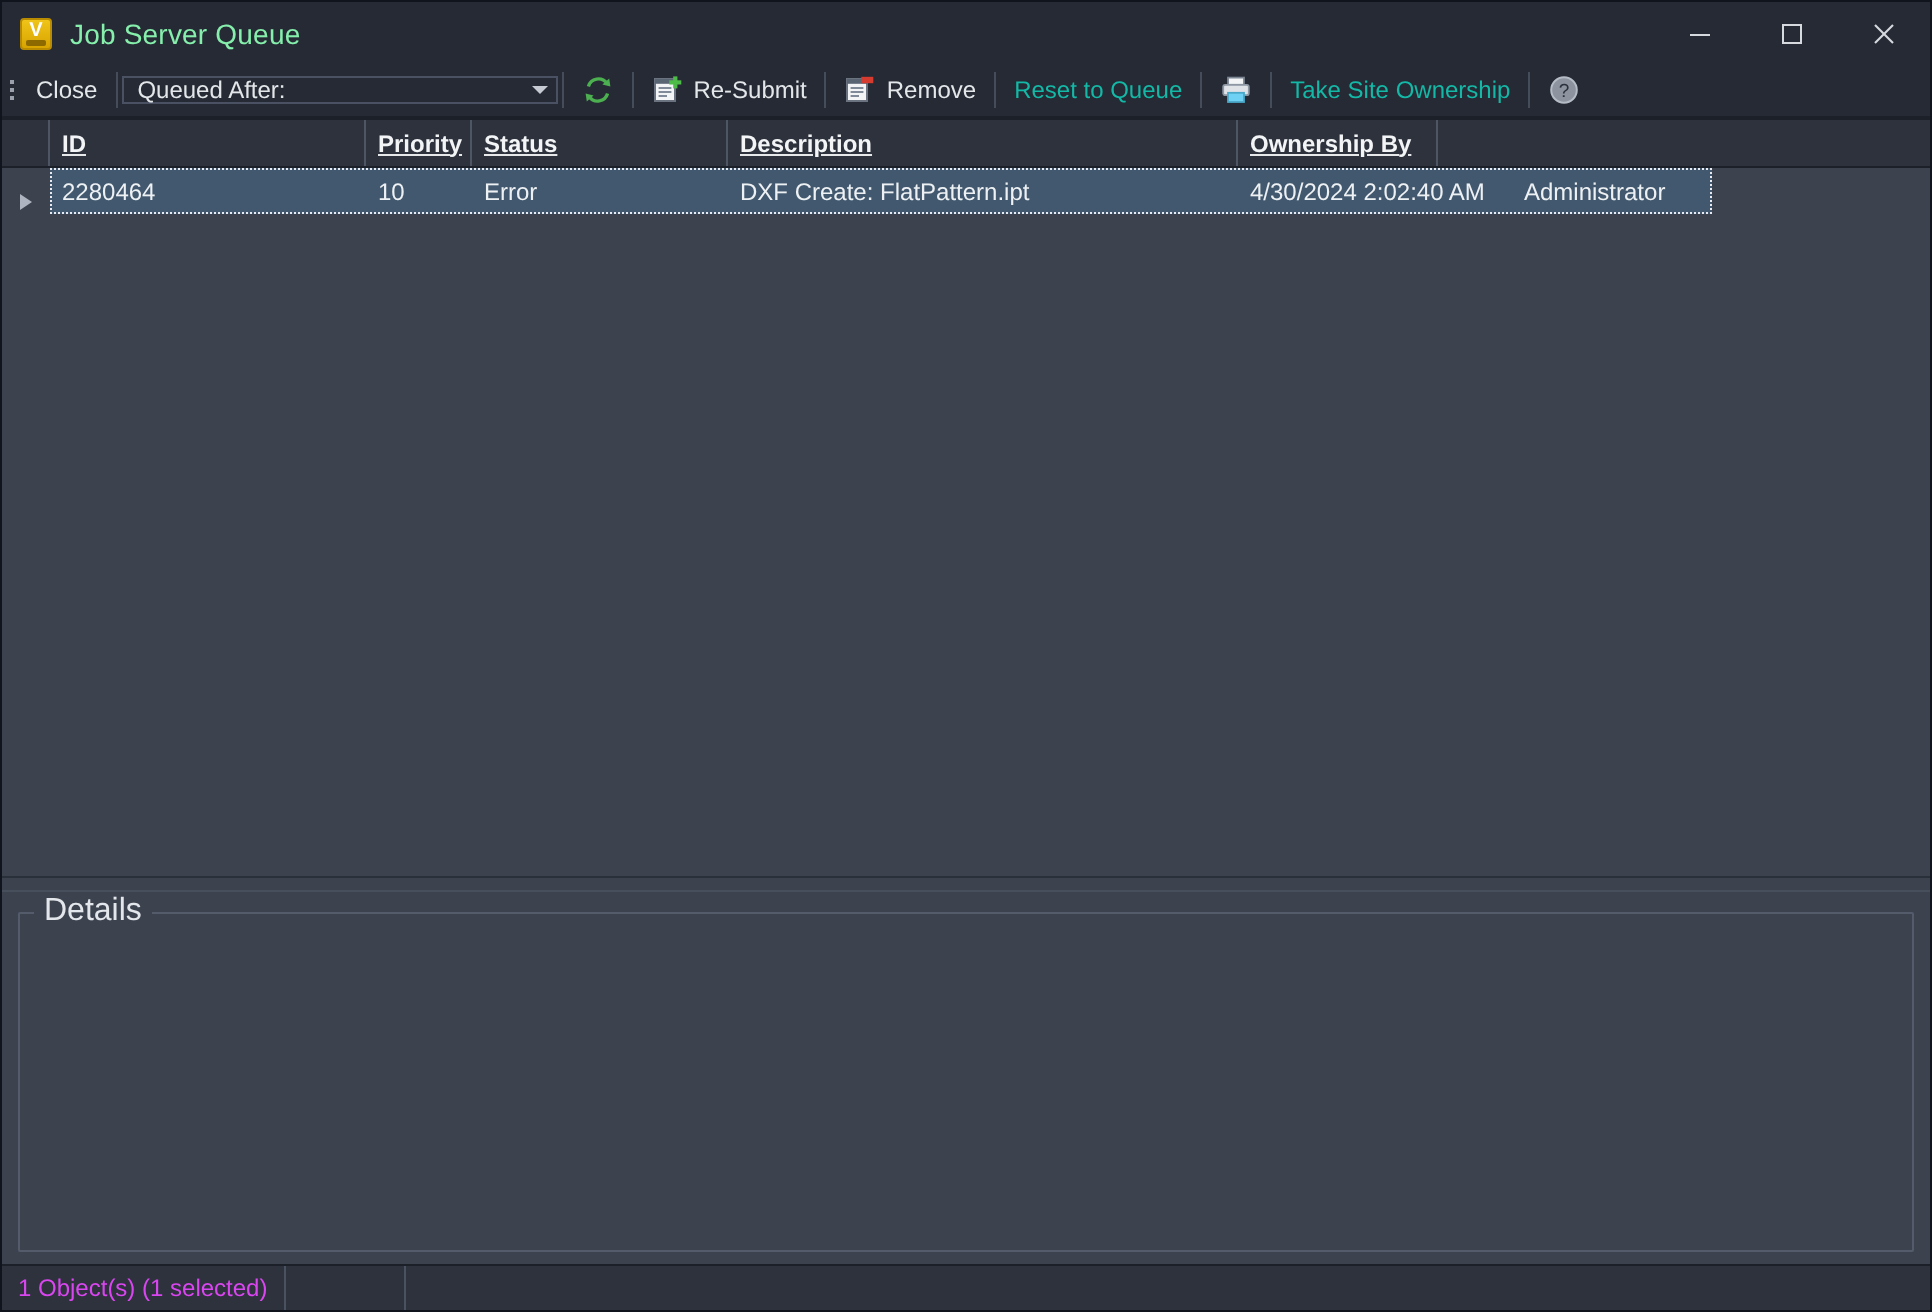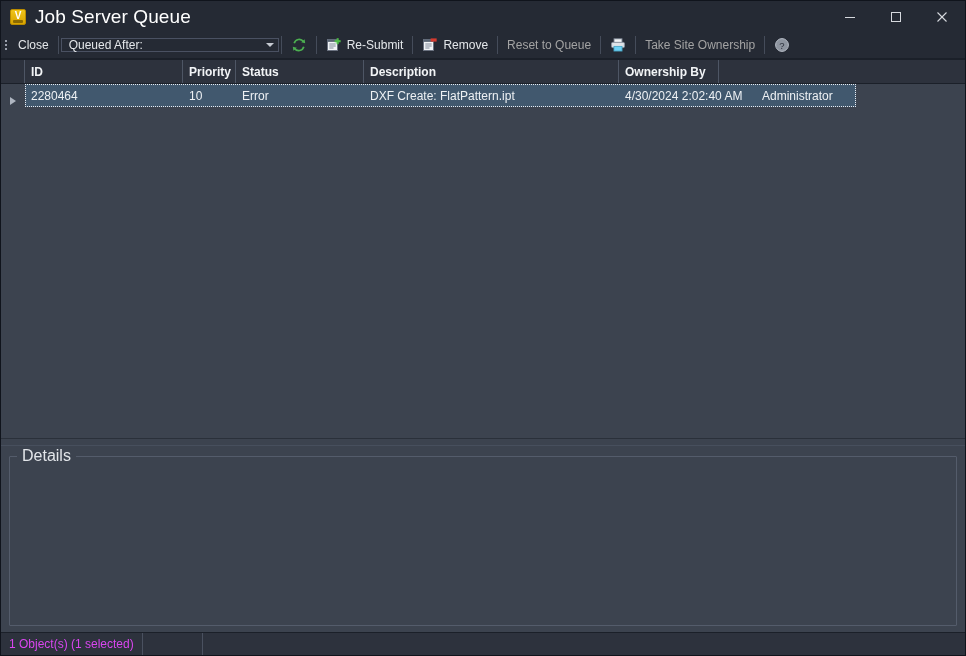--- a/index.html
+++ b/index.html
@@ -61,22 +61,22 @@
   .app-icon::after {
     content: "";
     position: absolute;
     left: 2px; right: 2px;
     bottom: 1px;
     height: 3px;
     background: #8c6a00;
     border-radius: 1px;
   }
   .title-text {
-    font-size: 19px;
-    color: #ffffff;
+    font-size: 14px;
+    color: #86efac;
     letter-spacing: .1px;
   }
   .win-controls {
     position: absolute;
     right: 0; top: 0;
     height: 31px;
     display: flex;
   }
   .win-btn {
     width: 46px;
@@ -124,21 +124,21 @@
     display: flex;
     align-items: center;
     gap: 5px;
     padding: 0 7px;
     color: #e4e7ea;
     font-size: 12px;
     white-space: nowrap;
     flex: 0 0 auto;
     border-radius: 2px;
   }
-  .tb-item.disabled { color: #a3a3a3; }
+  .tb-item.disabled { color: #14b8a6; }
   .combo {
     width: 218px;
     height: 14px;
     display: flex;
     align-items: center;
     justify-content: space-between;
     background: transparent;
     border: 1px solid #4a5162;
     padding: 0 4px 0 7px;
     box-sizing: border-box;
@@ -164,20 +164,21 @@
     flex-direction: column;
     border-top: 1px solid #1b2029;
     min-height: 0;
   }
   .grid-head {
     height: 23px;
     background: #2d323d;
     display: flex;
     flex: 0 0 auto;
     border-bottom: 1px solid #1b2029;
+    text-decoration: underline;
   }
   .hcell {
     font-size: 12px;
     font-weight: bold;
     color: #f2f4f6;
     display: flex;
     align-items: center;
     padding-left: 6px;
     box-sizing: border-box;
     border-right: 1px solid #4e5665;

